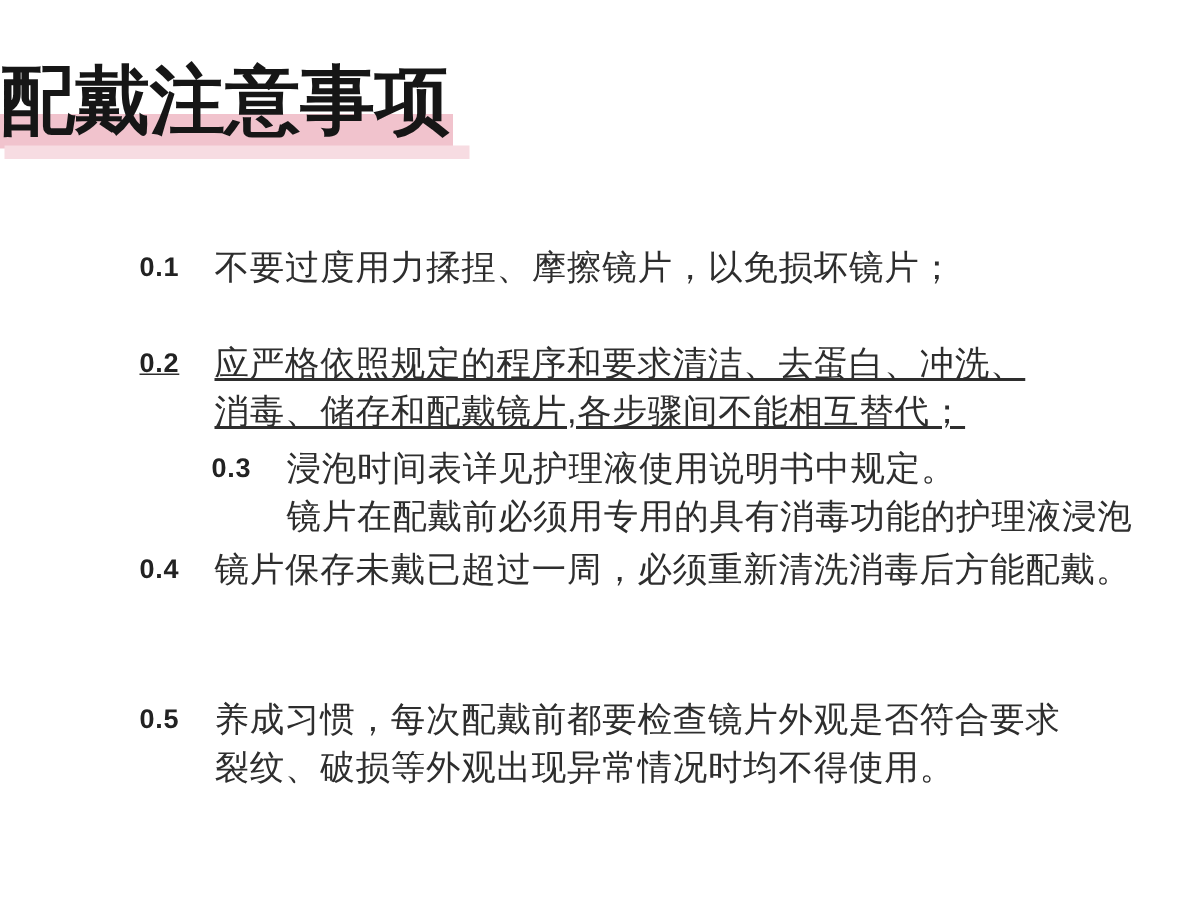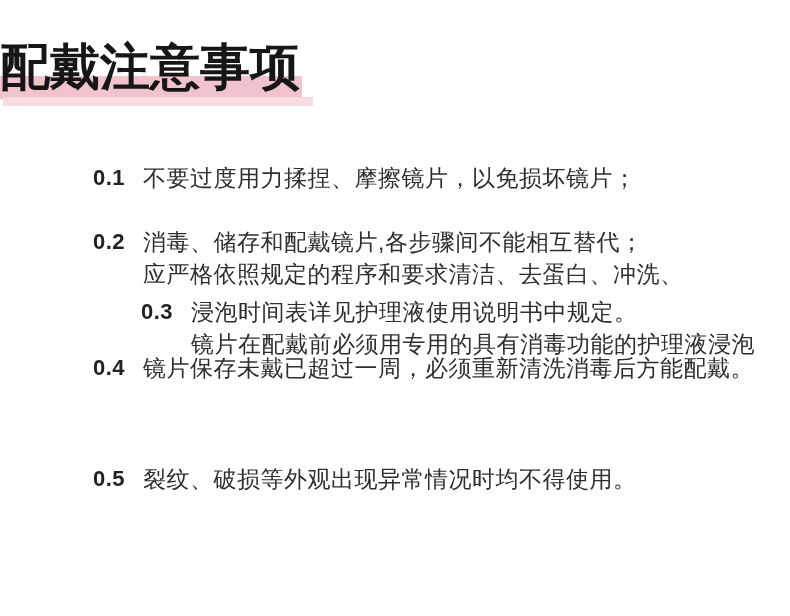--- a/index.html
+++ b/index.html
@@ -60,38 +60,38 @@
   .item {
     position: absolute;
     left: 93px;
     display: flex;
     align-items: flex-start;
     color: #2e2e2e;
   }
   .item .num {
     flex: 0 0 50px;
     width: 50px;
-    font-size: 22px;
+    font-size: 18px;
     line-height: 32px;
     font-weight: 700;
     color: #222222;
     letter-spacing: 0.5px;
   }
   .item .lines {
     font-size: 23px;
     line-height: 32px;
     font-weight: 400;
     color: #2e2e2e;
     letter-spacing: 0.5px;
     white-space: nowrap;
   }
   .item-1 { top: 162px; }
-  .item-2 { top: 226px; }
+  .item-2 { top: 226px; text-decoration: underline; }
   .item-3 { top: 296px; margin-left: 48px; }
-  .item-4 { top: 352px; justify-content: space-between; }
+  .item-4 { top: 363px; justify-content: space-between; }
   .item-5 { top: 463px; }
 </style>
 </head>
 <body>
 
 <div id="canvas">
 
   <div class="title-wrap">
     <div class="title">
       <span class="hl-main"></span>
@@ -103,22 +103,22 @@
   <div class="item item-1">
     <div class="num">0.1</div>
     <div class="lines">
       <div>不要过度用力揉捏、摩擦镜片，以免损坏镜片；</div>
     </div>
   </div>
 
   <div class="item item-2">
     <div class="num">0.2</div>
     <div class="lines">
+      <div>应严格依照规定的程序和要求清洁、去蛋白、冲洗、</div>
       <div>消毒、储存和配戴镜片,各步骤间不能相互替代；</div>
-      <div>应严格依照规定的程序和要求清洁、去蛋白、冲洗、</div>
     </div>
   </div>
 
   <div class="item item-3">
     <div class="num">0.3</div>
     <div class="lines">
       <div>浸泡时间表详见护理液使用说明书中规定。</div>
       <div>镜片在配戴前必须用专用的具有消毒功能的护理液浸泡</div>
     </div>
   </div>
@@ -126,17 +126,18 @@
   <div class="item item-4">
     <div class="num">0.4</div>
     <div class="lines">
       <div>镜片保存未戴已超过一周，必须重新清洗消毒后方能配戴。</div>
     </div>
   </div>
 
   <div class="item item-5">
     <div class="num">0.5</div>
     <div class="lines">
+      <div>养成习惯，每次配戴前都要检查镜片外观是否符合要求</div>
       <div>裂纹、破损等外观出现异常情况时均不得使用。</div>
     </div>
   </div>
 
 </div>
 
 </body></html>

